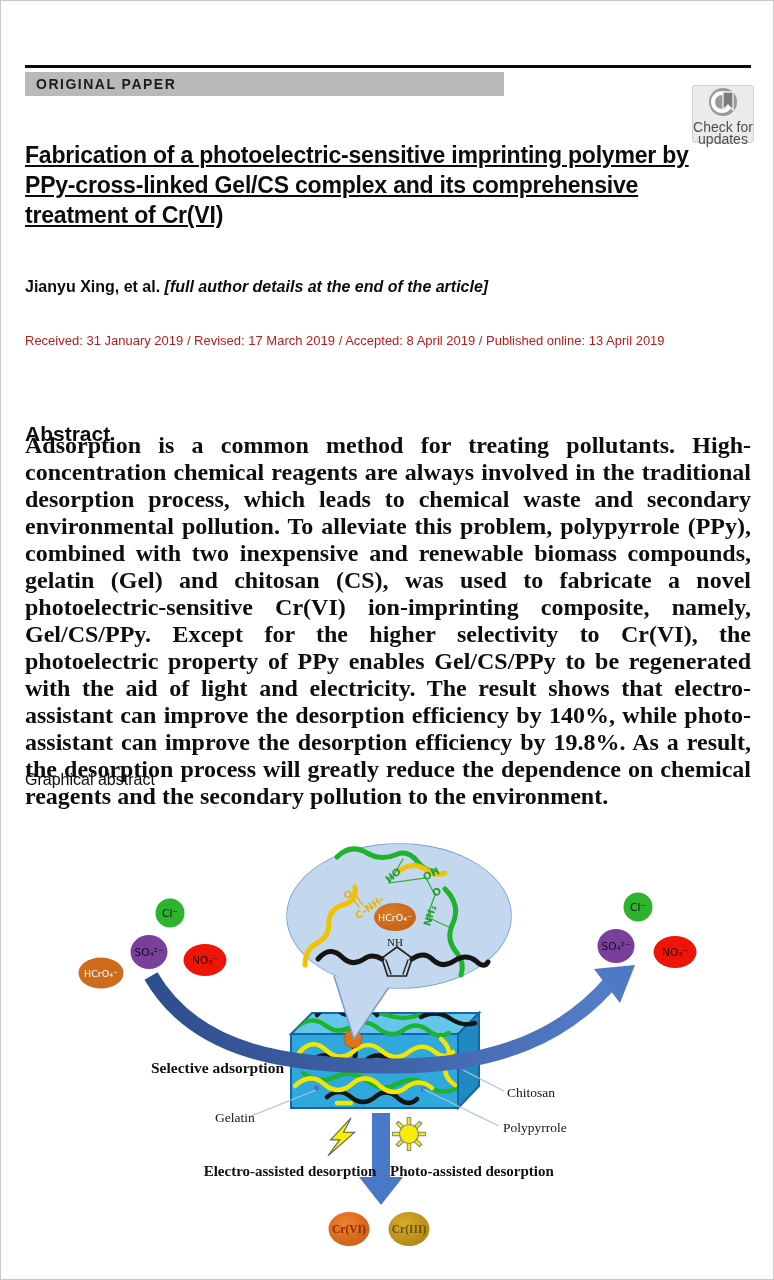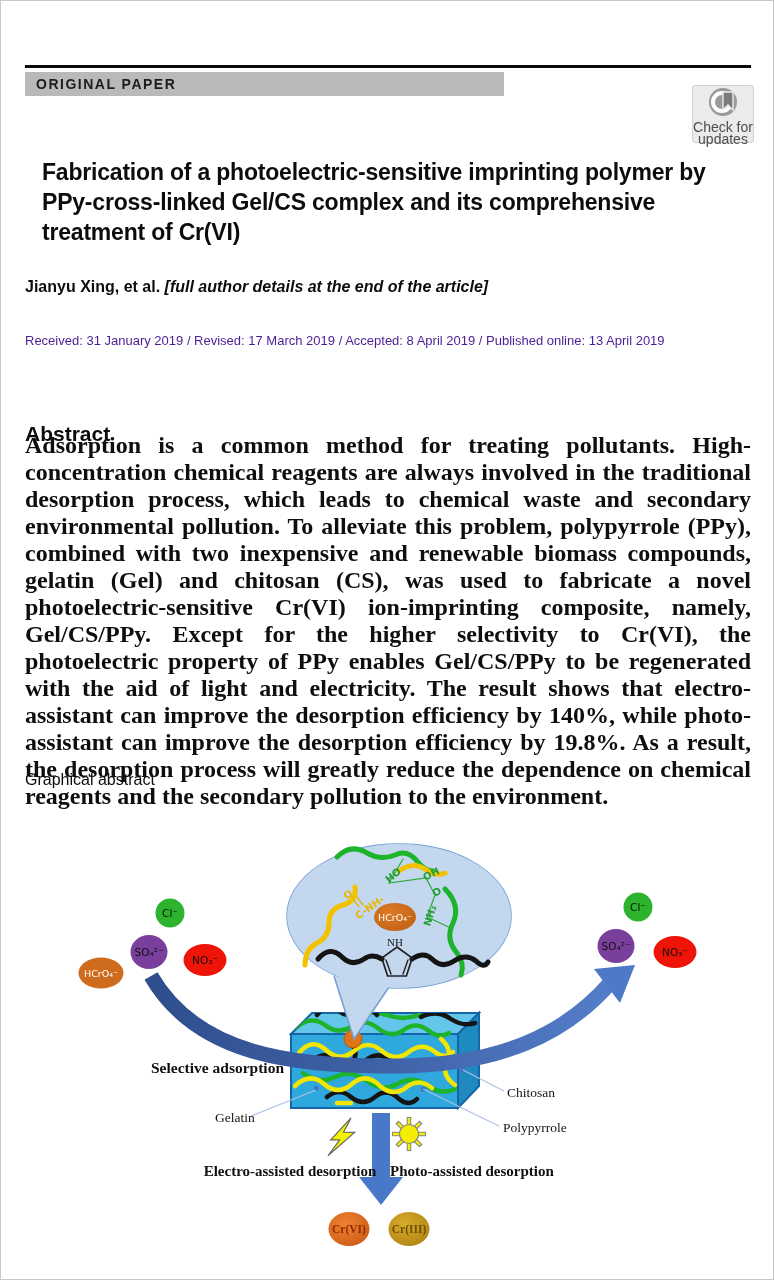--- a/index.html
+++ b/index.html
@@ -18,21 +18,21 @@
   }
   .badge{
     left:691px;top:84px;width:62px;height:58px;background:#ebebeb;
     border:1px solid #d2d2d2;border-radius:3px;text-align:center;box-sizing:border-box;
   }
   .badge-text{font-size:14px;line-height:11px;color:#4e4e4e;margin-top:1px;}
   .title{left:24px;top:139px;width:704px;font-size:23px;line-height:30px;font-weight:bold;
     letter-spacing:-0.2px;color:#0c0c0c;}
   .authors{left:24px;top:277px;width:720px;font-size:16px;font-weight:bold;color:#0c0c0c;}
   .authors .note{font-style:italic;}
-  .dates{left:24px;top:330px;width:726px;font-size:13px;line-height:20px;color:#4c1d95;}
+  .dates{left:24px;top:330px;width:726px;font-size:13px;line-height:20px;color:#b91c1c;}
   .h-abstract{left:24px;top:421px;font-size:21px;font-weight:bold;color:#0c0c0c;}
   .abstract-body{
     left:24px;top:431px;width:726px;font-family:"Liberation Serif",serif;
     font-size:24px;line-height:27px;text-align:justify;color:#0e0e0e;font-weight:bold;
   }
   .h-graphical{left:24px;top:770px;font-size:16px;font-weight:normal;color:#0c0c0c;}
   .figure-wrap{left:0;top:818px;width:772px;height:448px;}
   svg text{user-select:none;}
 </style>
 </head>
@@ -50,21 +50,21 @@
   <div class="abs badge">
     <svg width="34" height="31" viewBox="0 0 34 31">
       <circle cx="17" cy="16" r="14" fill="#9a9a9a"></circle>
       <circle cx="16" cy="16" r="9" fill="none" stroke="#ffffff" stroke-width="4"></circle>
       <polygon points="17,6 27,6 27,24 22,19 17,24" fill="#7b7b7b" stroke="#ececec" stroke-width="1.4"></polygon>
     </svg>
     <div class="badge-text">Check for</div>
     <div class="badge-text">updates</div>
   </div>
 
-  <h1 class="abs title" style="margin:17px;">Fabrication of a photoelectric-sensitive imprinting polymer by PPy-cross-linked Gel/CS complex and its comprehensive treatment of Cr(VI)</h1>
+  <h1 class="abs title" style="margin:0;text-decoration:underline;">Fabrication of a photoelectric-sensitive imprinting polymer by PPy-cross-linked Gel/CS complex and its comprehensive treatment of Cr(VI)</h1>
 
   <div class="abs authors">
     <span>Jianyu Xing, et al.</span><span class="note"> [full author details at the end of the article]</span>
   </div>
 
   <div class="abs dates">
     <div>Received: 31 January 2019 / Revised: 17 March 2019 / Accepted: 8 April 2019 / Published online: 13 April 2019</div>
   </div>
 
   <div class="abs h-abstract">Abstract</div>

